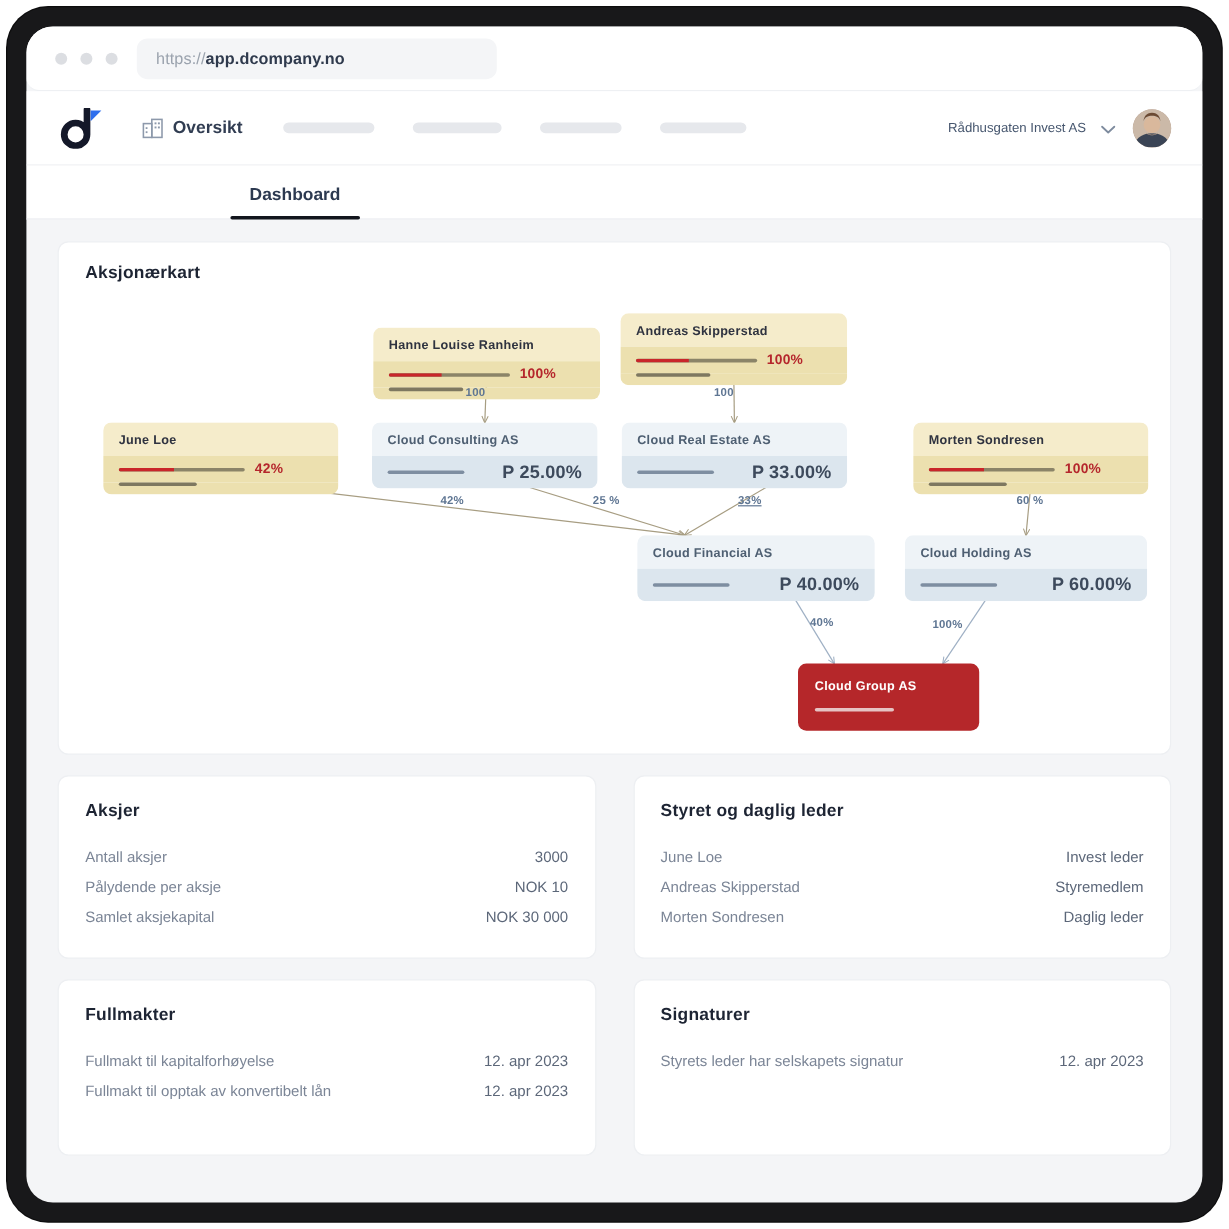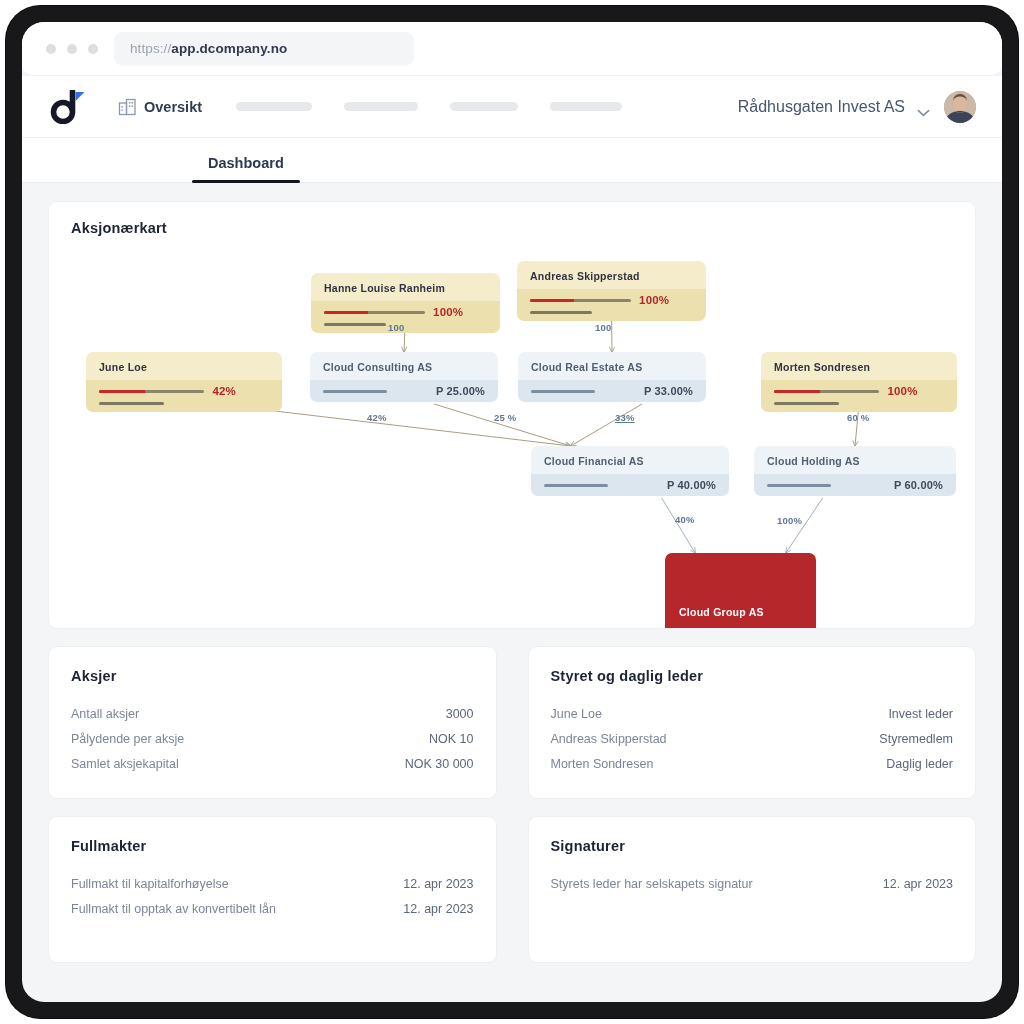--- a/index.html
+++ b/index.html
@@ -68,21 +68,21 @@
     display: flex; align-items: center; gap: 7px;
     color: #313d52; font-weight: 700; font-size: 14.5px;
     margin-right: 34px;
   }
   .bldg-icon { width: 19px; height: 19px; display: block; }
   .nav-ghosts { display: flex; align-items: center; gap: 32px; flex: 1; }
   .ghost { height: 9px; border-radius: 5px; background: #e6e8ec; }
   .g1 { width: 76px; } .g2 { width: 74px; } .g3 { width: 68px; } .g4 { width: 72px; }
   .org-switch {
     display: flex; align-items: center; gap: 12px;
-    color: #46566e; font-size: 16px; font-weight: 400;
+    color: #46566e; font-size: 11px; font-weight: 400;
     white-space: nowrap;
   }
   .chev { width: 13px; height: 8px; display: block; }
   .avatar {
     width: 32px; height: 32px; border-radius: 50%;
     margin-left: 14px; overflow: hidden; position: relative;
     background: #b9a191;
     box-shadow: 0 0 0 2px #ffffff;
   }
   .avatar svg { display: block; }
@@ -151,26 +151,26 @@
   .bar-fill { position: absolute; left: 0; top: 0; bottom: 0; background: #c9262a; }
   .pct { font-size: 11.5px; font-weight: 700; color: #b5262c; letter-spacing: .2px; }
   .foot-line { height: 3px; background: #7e7860; border-radius: 2px; }
 
   
   .node.company .node-name { background: #eef3f7; color: #4e5f72; }
   .node.company .node-body { background: #dce6ee; }
   .co-line { width: 64px; height: 3px; background: #7e8ea1; border-radius: 2px; }
   .co-pct {
     margin-left: auto;
-    font-size: 11px; font-weight: 700; color: #3d4a5c; letter-spacing: .2px;
+    font-size: 15px; font-weight: 700; color: #3d4a5c; letter-spacing: .2px;
   }
 
   
   .node.root { background: #b5272a; }
-  .node.root .node-name { color: #ffffff; background: transparent; padding: 13px 14px 9px 14px; margin-top: 40px; }
+  .node.root .node-name { color: #ffffff; background: transparent; padding: 13px 14px 9px 14px; }
   .node.root .node-body { background: transparent; padding: 3px 14px 16px 14px; }
   .root-line { width: 66px; height: 3px; background: #e6c3c3; border-radius: 2px; }
 
   .edge-label {
     position: absolute;
     font-size: 9.5px; font-weight: 700; color: #5f7693;
     letter-spacing: .2px;
     text-align: left;
   }
 

